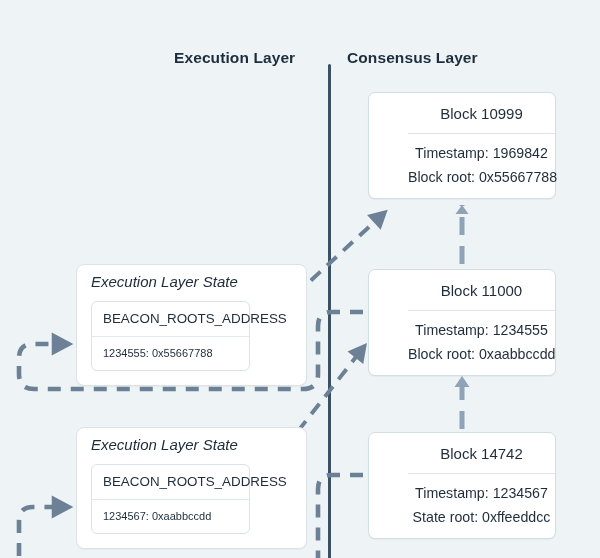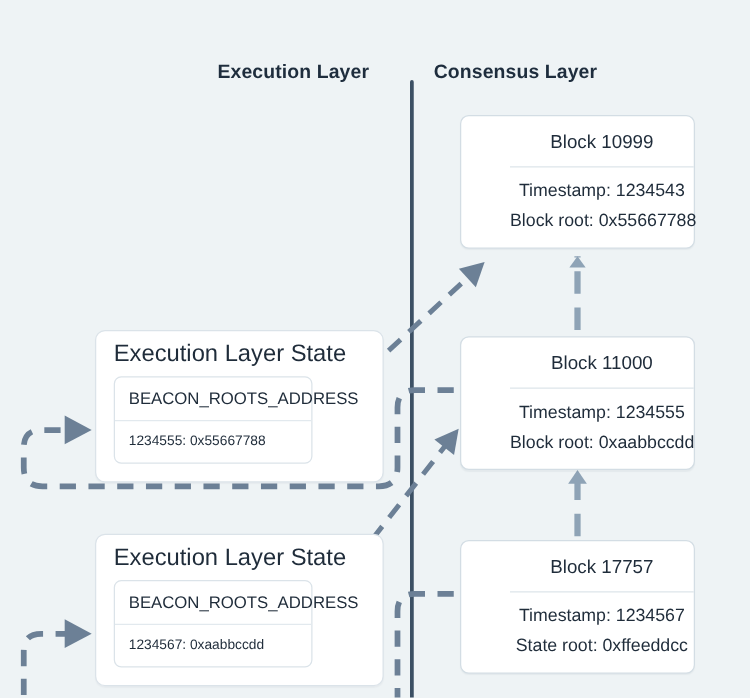--- a/index.html
+++ b/index.html
@@ -75,22 +75,23 @@
     border:1px solid #dbe3e9;
     border-radius:8px;
     box-sizing:border-box;
     box-shadow:0 1px 1px rgba(40,60,80,.04);
   }
   #state-1{top:222px;height:122px;}
   #state-2{top:385px;height:122px;}
   .state-title{
     position:absolute;
     left:14px;top:8px;
-    font-size:19px;
-    white-space:nowrap;
+    font-size:15px;
+    white-space:nowrap;
+    font-style:italic;
   }
   .state-inner{
     position:absolute;
     left:14px;top:36px;
     width:159px;
     border:1px solid #dbe3e9;
     border-radius:6px;
     box-sizing:border-box;
     background:#fff;
   }
@@ -153,35 +154,35 @@
 
     <g>
       <path d="M462,387 L462,338" fill="none" stroke="#8ea3b6" stroke-width="5" stroke-dasharray="18 11" stroke-linecap="butt"></path>
       <path d="M462,334 l-7.5,11 h15 z" fill="#8ea3b6"></path>
     </g>
   </svg>
 
   <div class="block-card" id="block-10999">
     <div class="block-head">Block 10999</div>
     <div class="block-body">
-      <div class="block-row">Timestamp: 1234543</div>
+      <div class="block-row">Timestamp: 1969842</div>
       <div class="block-row">Block root: 0x55667788</div>
     </div>
   </div>
 
   <div class="block-card" id="block-11000">
     <div class="block-head">Block 11000</div>
     <div class="block-body">
       <div class="block-row">Timestamp: 1234555</div>
       <div class="block-row">Block root: 0xaabbccdd</div>
     </div>
   </div>
 
   <div class="block-card" id="block-11001">
-    <div class="block-head">Block 17757</div>
+    <div class="block-head">Block 14742</div>
     <div class="block-body">
       <div class="block-row">Timestamp: 1234567</div>
       <div class="block-row">State root: 0xffeeddcc</div>
     </div>
   </div>
 
   <div class="state-card" id="state-1">
     <div class="state-title">Execution Layer State</div>
     <div class="state-inner">
       <div class="state-inner-head">BEACON_ROOTS_ADDRESS</div>

